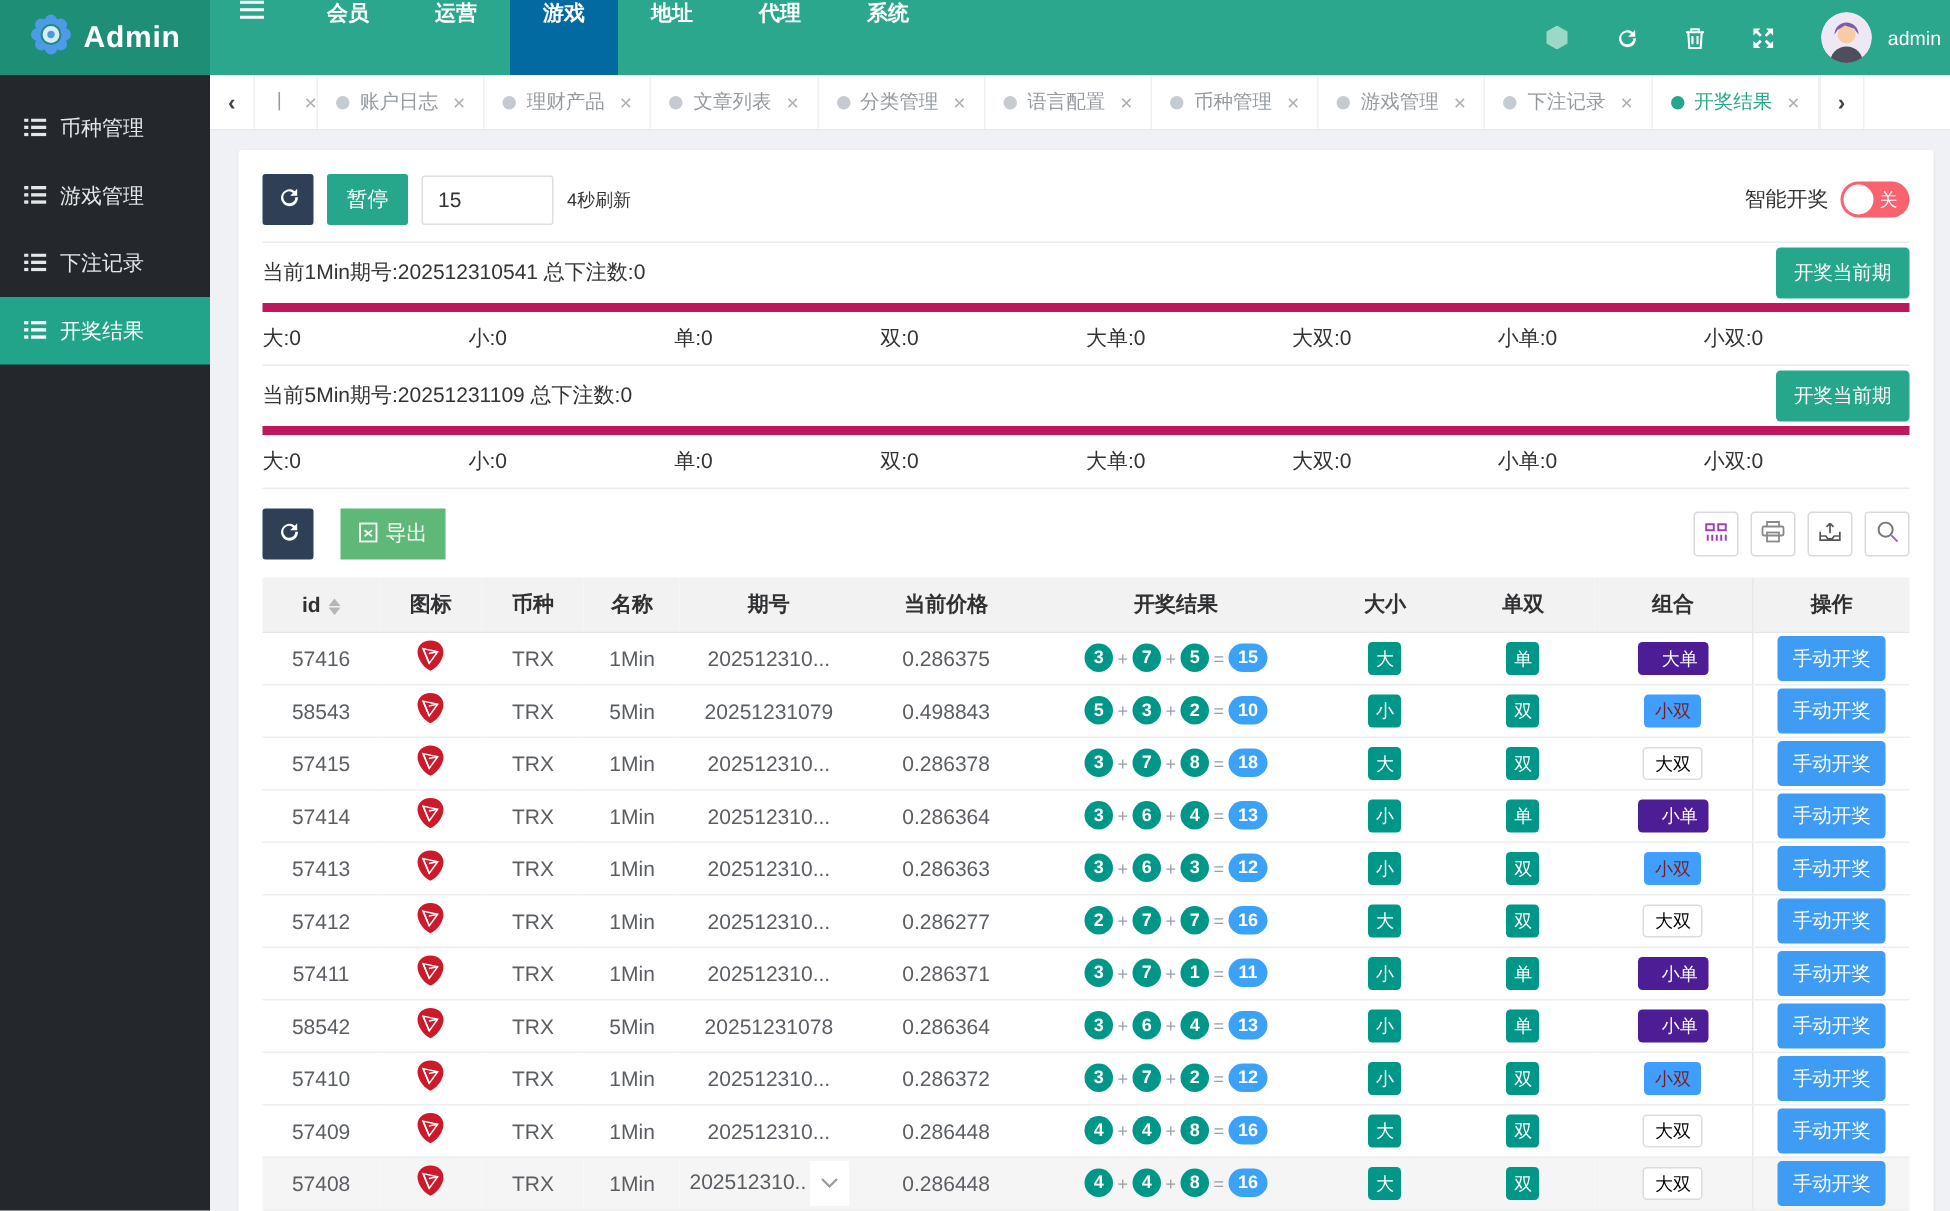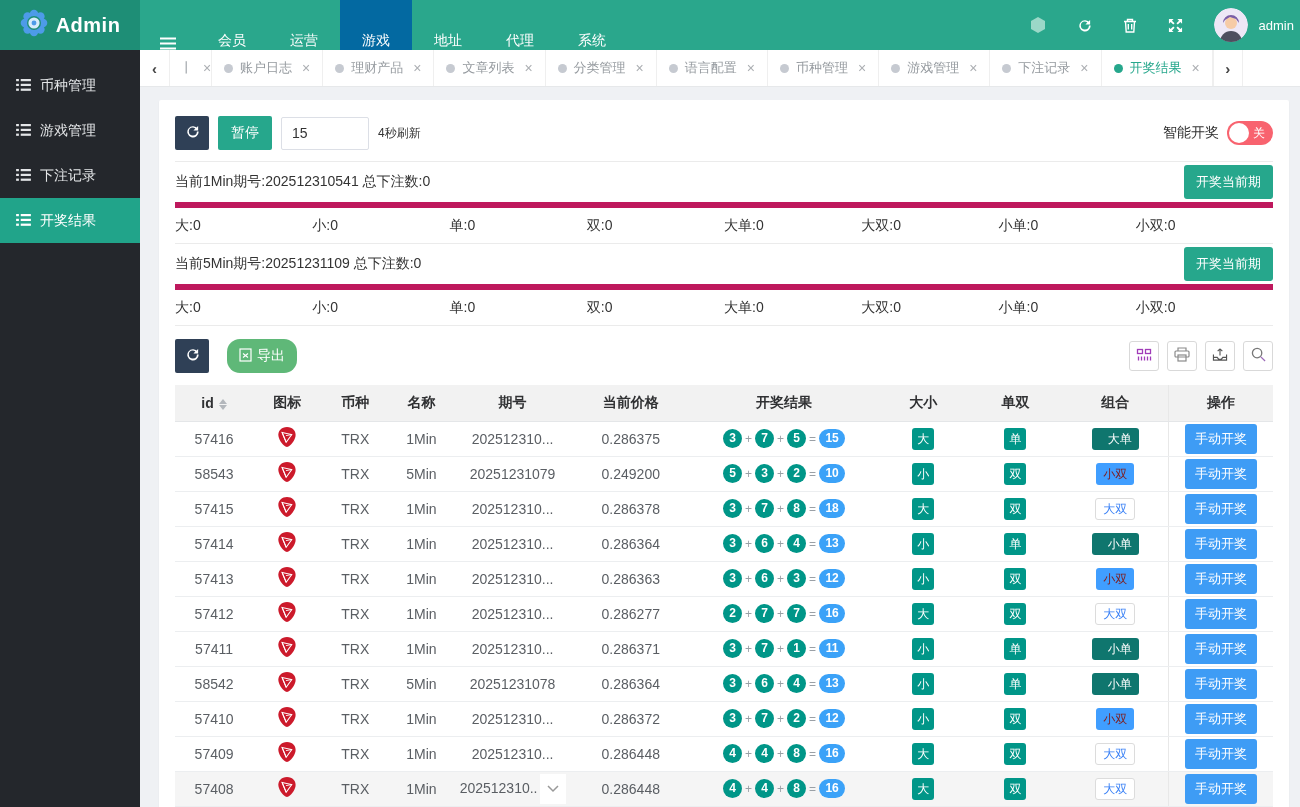--- a/index.html
+++ b/index.html
@@ -6,22 +6,22 @@
   html,body { width:1300px; height:807px; overflow:hidden;
     font-family:"Liberation Sans","DejaVu Sans",sans-serif; background:#EFF1F4; }
 
   
   .navbar { position:absolute; left:0; top:0; width:1300px; height:50px;
     background:#2AA78C; display:flex; align-items:stretch; z-index:5; }
   .logo { width:140px; background:#1E8E76; display:flex; align-items:center;
     justify-content:center; gap:8px; }
   .brand-title { color:#fff; font-size:20px; font-weight:bold; letter-spacing:.5px; }
   .nav-menu { display:flex; align-items:stretch; }
-  .nav-item { padding:0 22px; display:flex; align-items:flex-end; color:#fff;
-    font-size:14px; font-weight:normal; cursor:pointer; }
+  .nav-item { padding:0 22px; display:flex; align-items:flex-start; color:#fff;
+    font-size:14px; font-weight:bold; cursor:pointer; }
   .nav-item.active { background:#0369a1; }
   .nav-item.burger { padding:0 19px; }
   .nav-right { margin-left:auto; display:flex; align-items:center; gap:31px; padding-right:6px; }
   .nav-icon { display:flex; align-items:center; cursor:pointer; }
   .avatar { width:34px; height:34px; border-radius:50%; overflow:hidden; cursor:pointer; flex:none; }
   .username { color:#fff; font-size:13px; margin-left:-20px; cursor:pointer; }
 
   
   .tabbar { position:absolute; left:140px; top:50px; width:1160px; height:37px;
     background:#fff; display:flex; align-items:stretch; border-bottom:1px solid #E6E8EA; z-index:4; }
@@ -66,21 +66,21 @@
   .period-head { border-top:1px solid #EBEBEB; display:flex; align-items:center;
     justify-content:space-between; height:41px; }
   .period-title { font-size:14px; color:#333; }
   .btn-draw { background:#26A78C; border:none; border-radius:3px; color:#fff;
     font-size:13px; padding:8px 12px; cursor:pointer; }
   .stats-row { border-top:6px solid #be185d; display:flex; align-items:center; height:41px; }
   .stat { flex:1; font-size:14px; color:#333; }
   .periods-end { border-top:1px solid #EBEBEB; }
 
   .table-toolbar { display:flex; align-items:center; margin:13px 0 12px; }
-  .btn-export { height:34px; padding:0 12px; background:#5FB878; border:none; border-radius:13px;
+  .btn-export { height:34px; padding:0 12px; background:#5FB878; border:none; border-radius:0;
     color:#fff; font-size:14px; display:flex; align-items:center; gap:5px; cursor:pointer; }
   .tool-group { margin-left:auto; display:flex; gap:8px; }
   .tool-btn { width:30px; height:30px; background:#fff; border:1px solid #D9D9D9; border-radius:3px;
     display:flex; align-items:center; justify-content:center; cursor:pointer; }
 
   table.data { width:100%; border-collapse:collapse; table-layout:fixed; }
   table.data th { background:#F2F2F2; height:36px; font-size:14px; color:#303133;
     font-weight:bold; text-align:center; border-bottom:1px solid #E4E6E8; }
   table.data td { height:35px; text-align:center; font-size:14px; color:#5A5E63;
     border-bottom:1px solid #ECEEF0; }
@@ -95,23 +95,23 @@
   .result { display:inline-flex; align-items:center; gap:3px; }
   .num { width:19px; height:19px; border-radius:50%; background:#009688; color:#fff;
     font-size:12px; font-weight:bold; line-height:19px; text-align:center; }
   .op-sign { color:#9AA0A6; font-size:12px; }
   .sum { min-width:26px; height:19px; border-radius:10px; background:#3BA2F8; color:#fff;
     font-size:12px; font-weight:bold; line-height:19px; padding:0 5px; }
   .badge { display:inline-block; width:22px; height:22px; line-height:22px; border-radius:3px;
     background:#009688; color:#fff; font-size:12px; }
   .combo { display:inline-block; height:22px; line-height:22px; padding:0 7px;
     border-radius:3px; font-size:12px; }
-  .combo.teal { background:#0f766e; color:#fff;padding-left:16px; }
+  .combo.teal { background:#4c1d95; color:#fff;padding-left:16px; }
   .combo.blue { background:#409EFF; color:#7f1d1d; }
-  .combo.plain { background:#fff; border:1px solid #DCDCDC; color:#3b82f6; line-height:20px; }
+  .combo.plain { background:#fff; border:1px solid #DCDCDC; color:#000000; line-height:20px; }
   .btn-action { background:#3E9CF5; border:none; border-radius:3px; color:#fff;
     font-size:13px; padding:6px 10px; cursor:pointer; }
   .expand-box { display:inline-flex; width:26px; height:30px; background:#fff;
     align-items:center; justify-content:center; vertical-align:middle; margin-left:2px; cursor:pointer; }
 </style>
 </head>
 <body>
 
 <div class="navbar">
   <div class="logo">
@@ -448,21 +448,21 @@
           <tr>
             <td><span>58543</span></td>
             <td><span><svg width="22" height="22" viewBox="0 0 24 24">
                   <path fill="#CC1A2B" d="M12 1C6 1 1.7 5.5 2.7 11.1 3.5 15.7 7.6 21.4 12 23c4.4-1.6 8.5-7.3 9.3-11.9C22.3 5.5 18 1 12 1z"></path>
                   <path d="M6.6 7l10.6 2.3-6.1 8.4z" fill="none" stroke="#fff" stroke-width="1.1"></path>
                   <path d="M6.6 7l4.5 10.7M17.2 9.3l-6.4 1.2" stroke="#fff" stroke-width="1.1" fill="none"></path>
                 </svg></span></td>
             <td><span>TRX</span></td>
             <td><span>5Min</span></td>
             <td><span>20251231079</span></td>
-            <td><span>0.249200</span></td>
+            <td><span>0.498843</span></td>
             <td><span class="result">
                 <span class="num">5</span>
                 <span class="op-sign">+</span>
                 <span class="num">3</span>
                 <span class="op-sign">+</span>
                 <span class="num">2</span>
                 <span class="op-sign">=</span>
                 <span class="sum">10</span>
               </span></td>
             <td><span class="badge">小</span></td>

